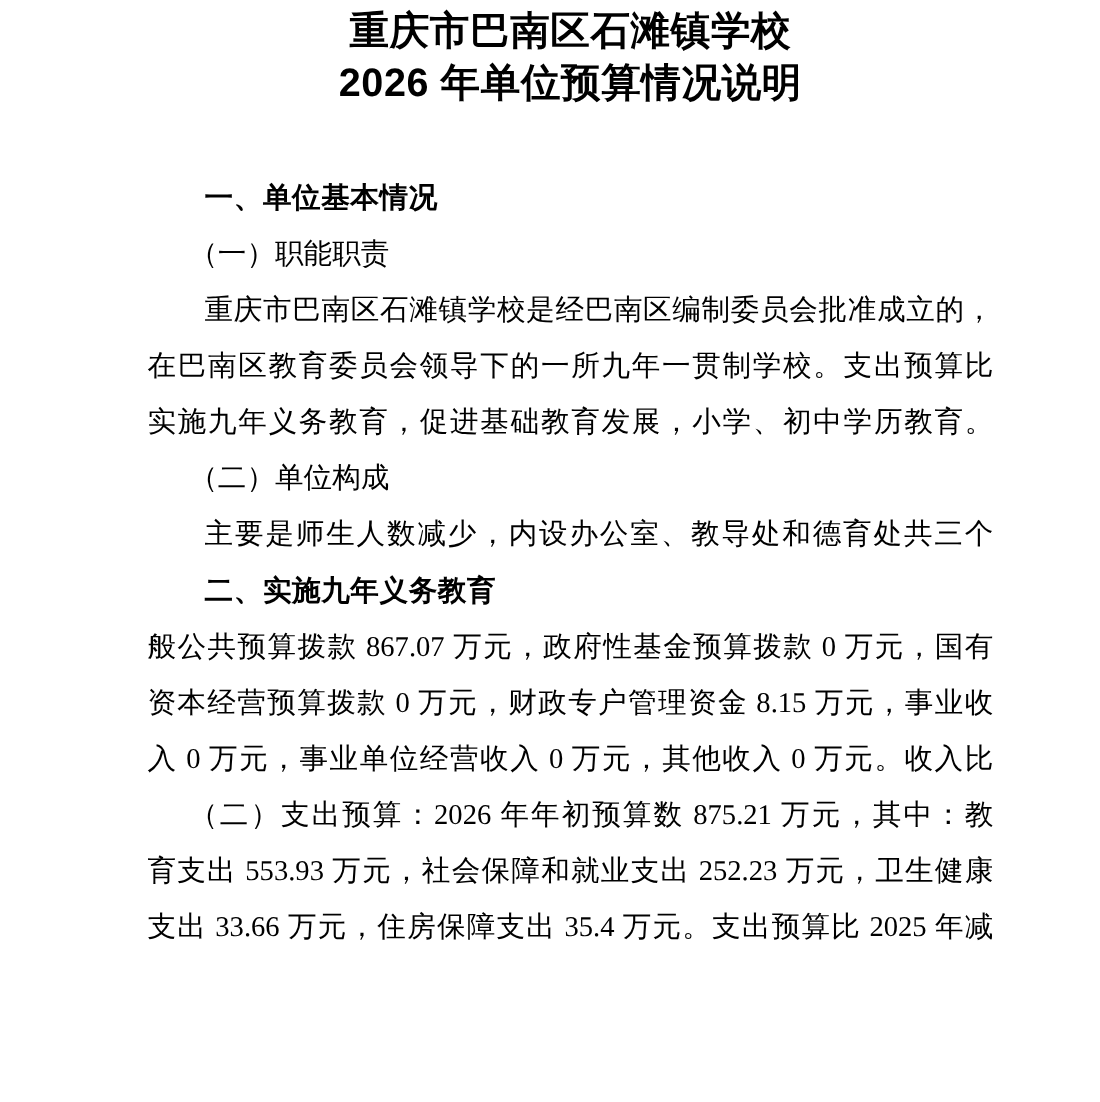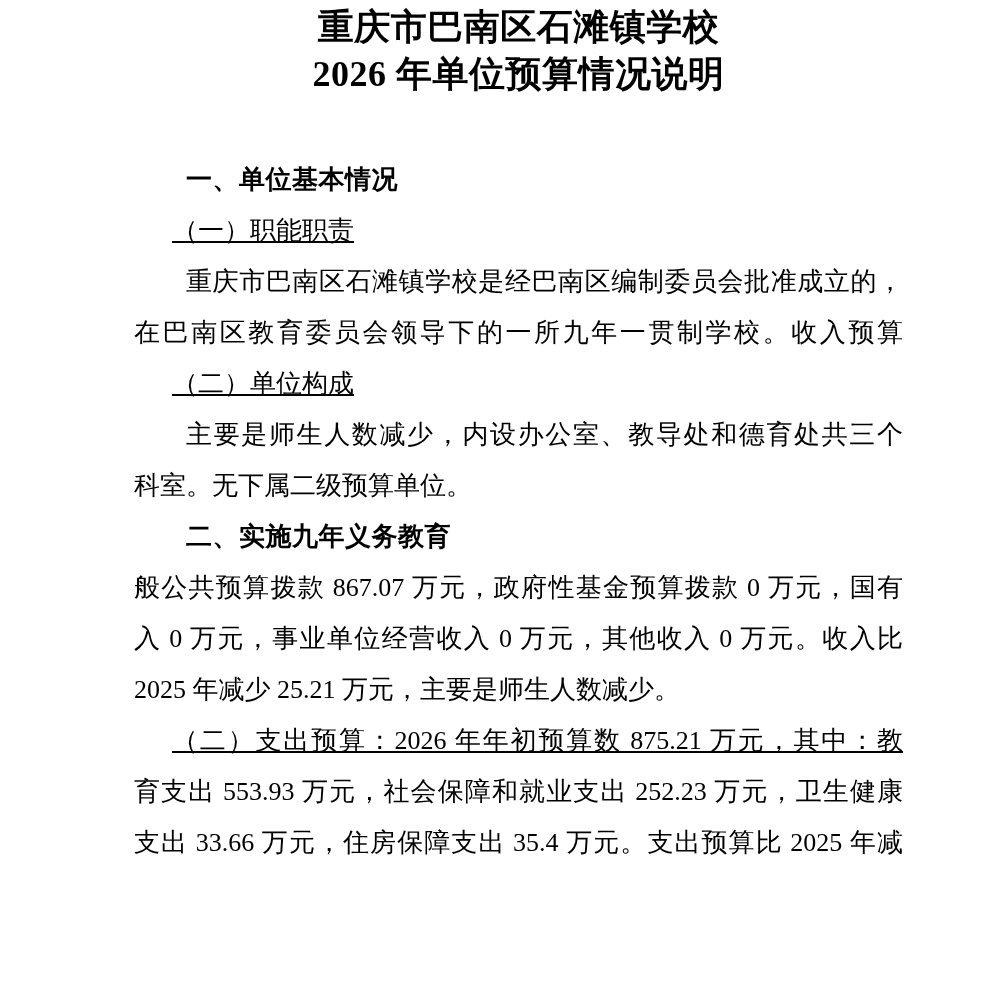--- a/index.html
+++ b/index.html
@@ -15,21 +15,21 @@
   }
   .page {
     box-sizing: border-box;
     width: 1000px;
     height: 1002px;
     padding: 4px 97px 0 134px;
     background: #ffffff;
     color: #000000;
   }
   .doc-title {
-    font-family: Liberation Serif, serif;
+    font-family: Liberation Sans, sans-serif;
     font-weight: 700;
     font-size: 36px;
     line-height: 47px;
     text-align: center;
     color: #000000;
     letter-spacing: 0.5px;
   }
   .content {
     margin-top: 56px;
     font-family: "Liberation Serif", "DejaVu Serif", serif;
@@ -43,47 +43,47 @@
   
   .h1 {
     font-family: Liberation Serif, serif;
     font-weight: 700;
     text-indent: 52px;
     letter-spacing: 0.5px;
   }
   
   .indent { text-indent: 52px; }
   
-  .pindent { text-indent: 38px; text-decoration: underline; }
+  .pindent { text-indent: 38px; }
   
   .just {
     text-align: justify;
     text-align-last: justify;
   }
 </style>
 </head>
 <body>
 
 <div class="page">
 
   <div class="doc-title">
     <div>重庆市巴南区石滩镇学校</div>
     <div>2026 年单位预算情况说明</div>
   </div>
 
   <div class="content">
     <div class="line h1">一、单位基本情况</div>
     <div class="line pindent">（一）职能职责</div>
     <div class="line indent just">重庆市巴南区石滩镇学校是经巴南区编制委员会批准成立的，</div>
-    <div class="line just">在巴南区教育委员会领导下的一所九年一贯制学校。收入预算</div>
+    <div class="line just">在巴南区教育委员会领导下的一所九年一贯制学校。支出预算比</div>
+    <div class="line just">实施九年义务教育，促进基础教育发展，小学、初中学历教育。</div>
     <div class="line pindent">（二）单位构成</div>
     <div class="line indent just">主要是师生人数减少，内设办公室、教导处和德育处共三个</div>
-    <div class="line">科室。无下属二级预算单位。</div>
     <div class="line h1">二、实施九年义务教育</div>
     <div class="line just">般公共预算拨款 867.07 万元，政府性基金预算拨款 0 万元，国有</div>
+    <div class="line just">资本经营预算拨款 0 万元，财政专户管理资金 8.15 万元，事业收</div>
     <div class="line just">入 0 万元，事业单位经营收入 0 万元，其他收入 0 万元。收入比</div>
-    <div class="line">2025 年减少 25.21 万元，主要是师生人数减少。</div>
     <div class="line pindent just">（二）支出预算：2026 年年初预算数 875.21 万元，其中：教</div>
     <div class="line just">育支出 553.93 万元，社会保障和就业支出 252.23 万元，卫生健康</div>
     <div class="line just">支出 33.66 万元，住房保障支出 35.4 万元。支出预算比 2025 年减</div>
   </div>
 
 </div>
 
 </body></html>

